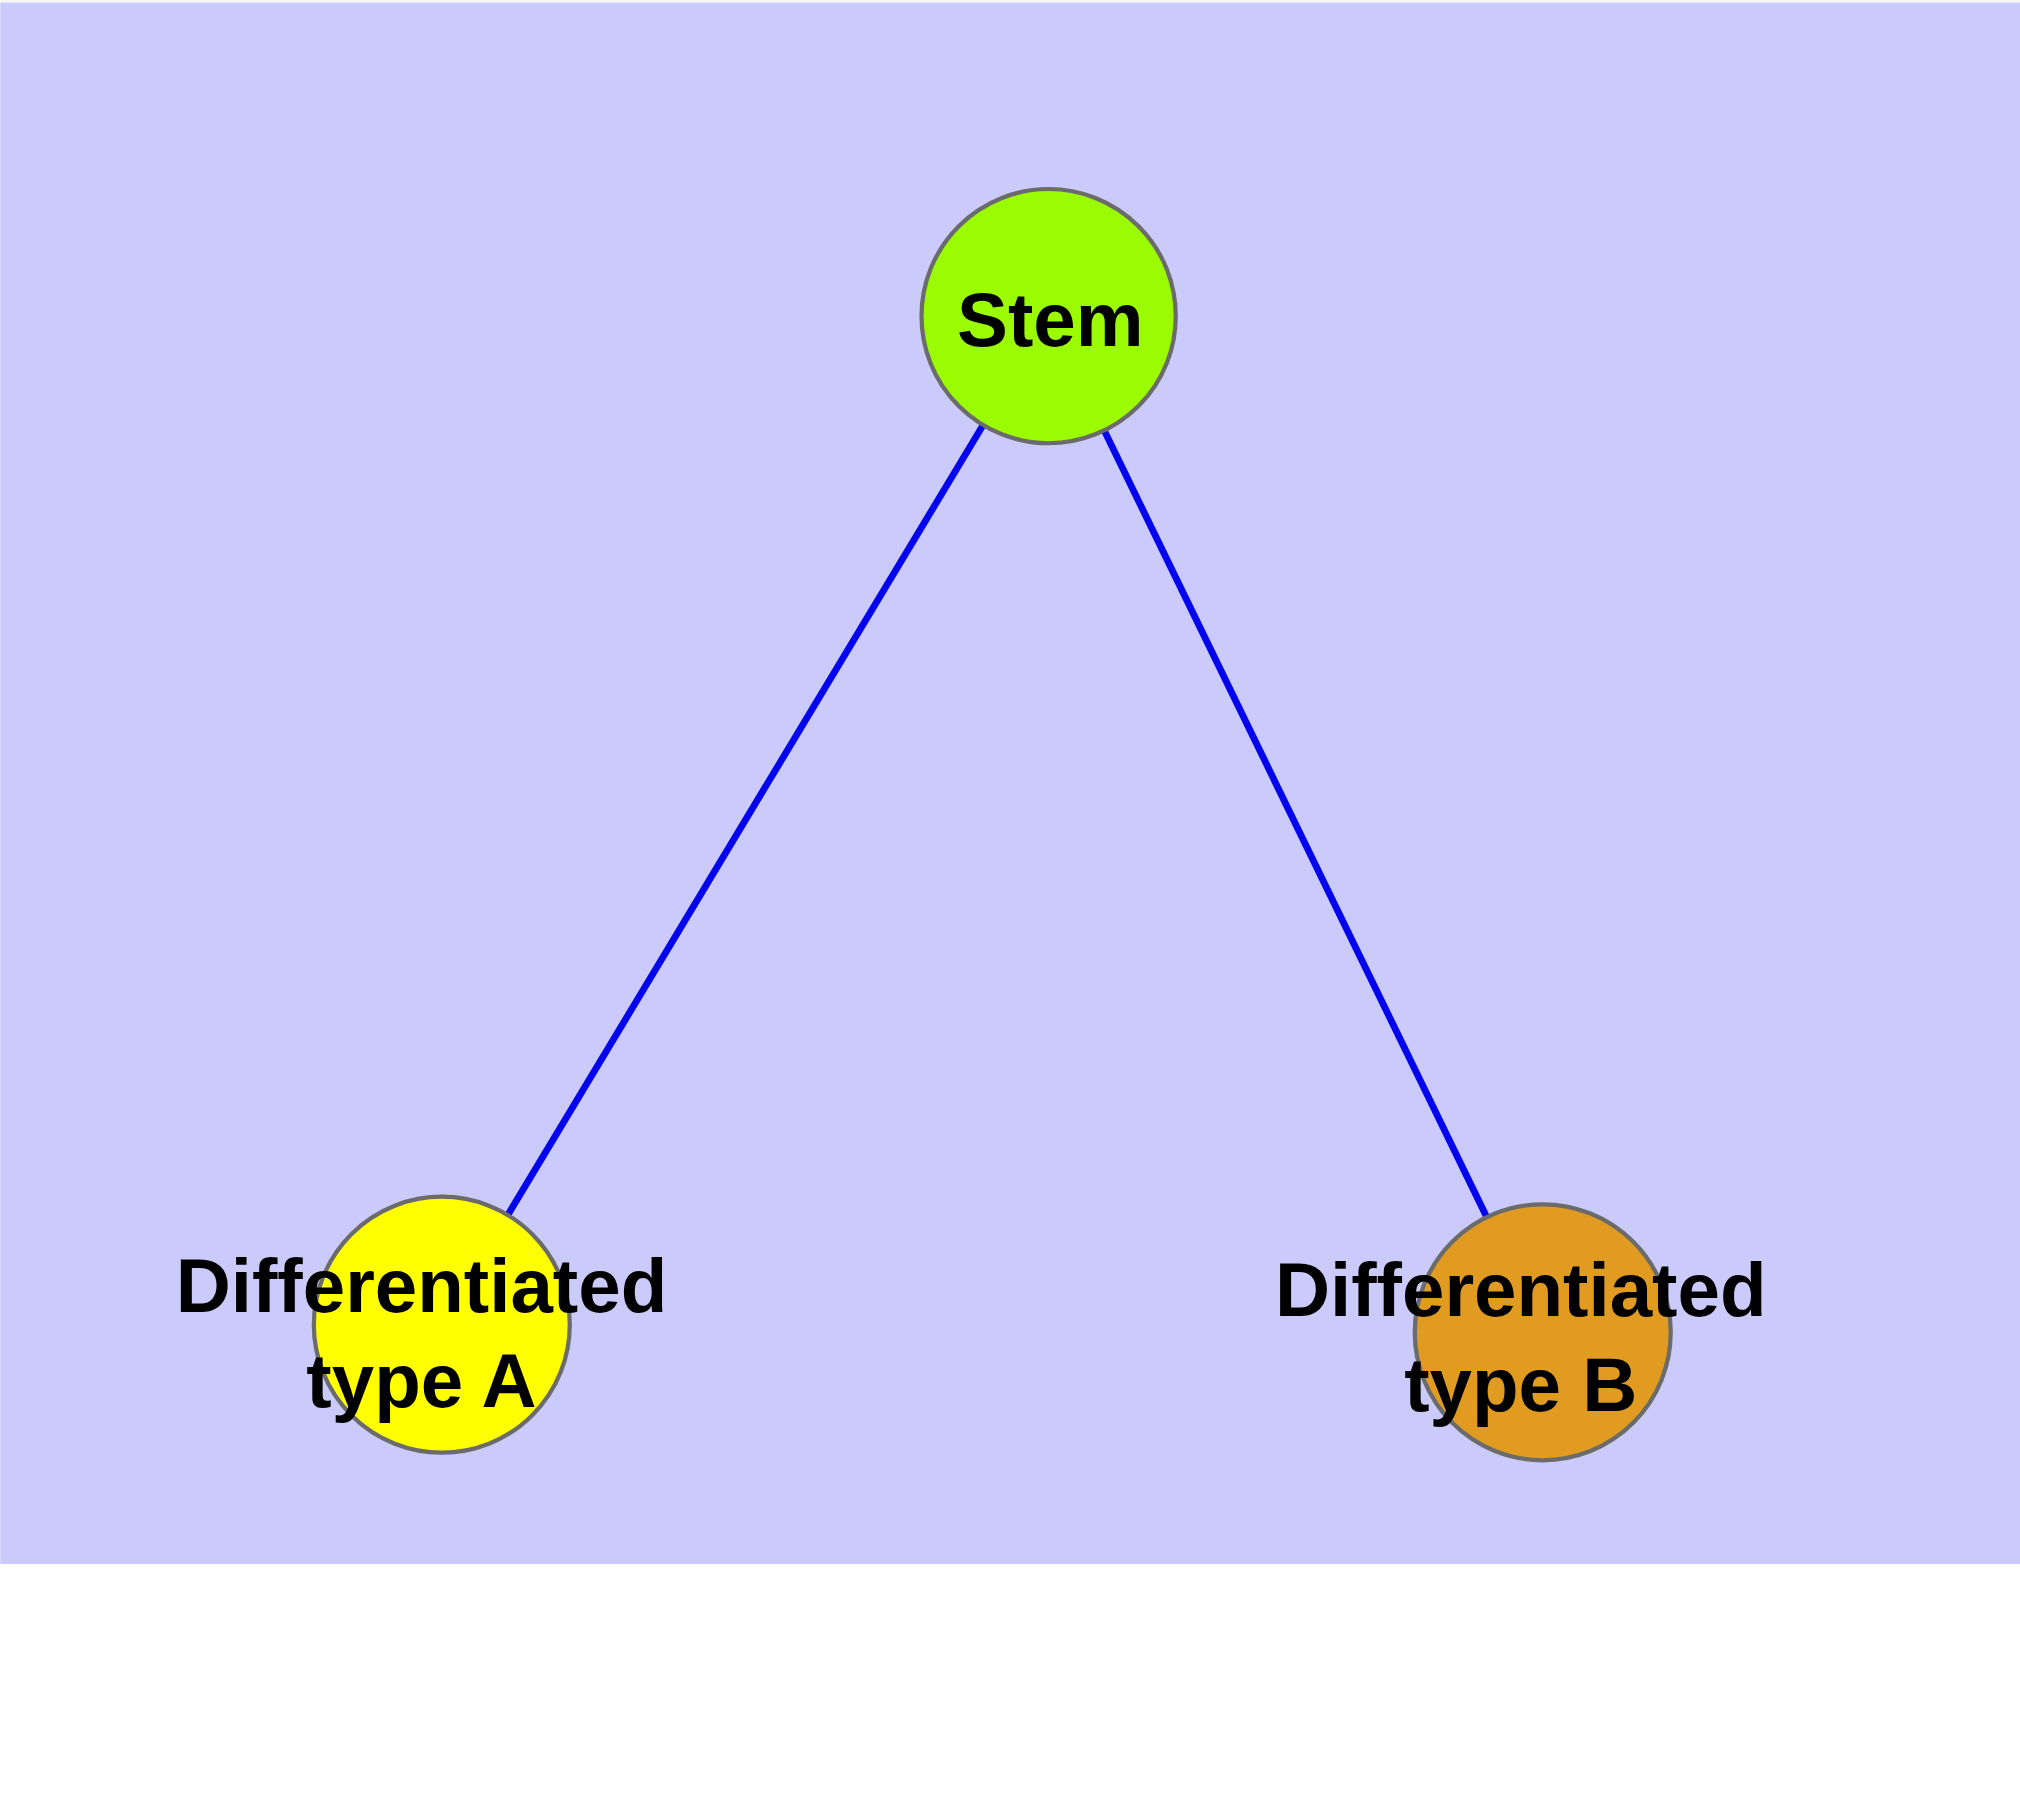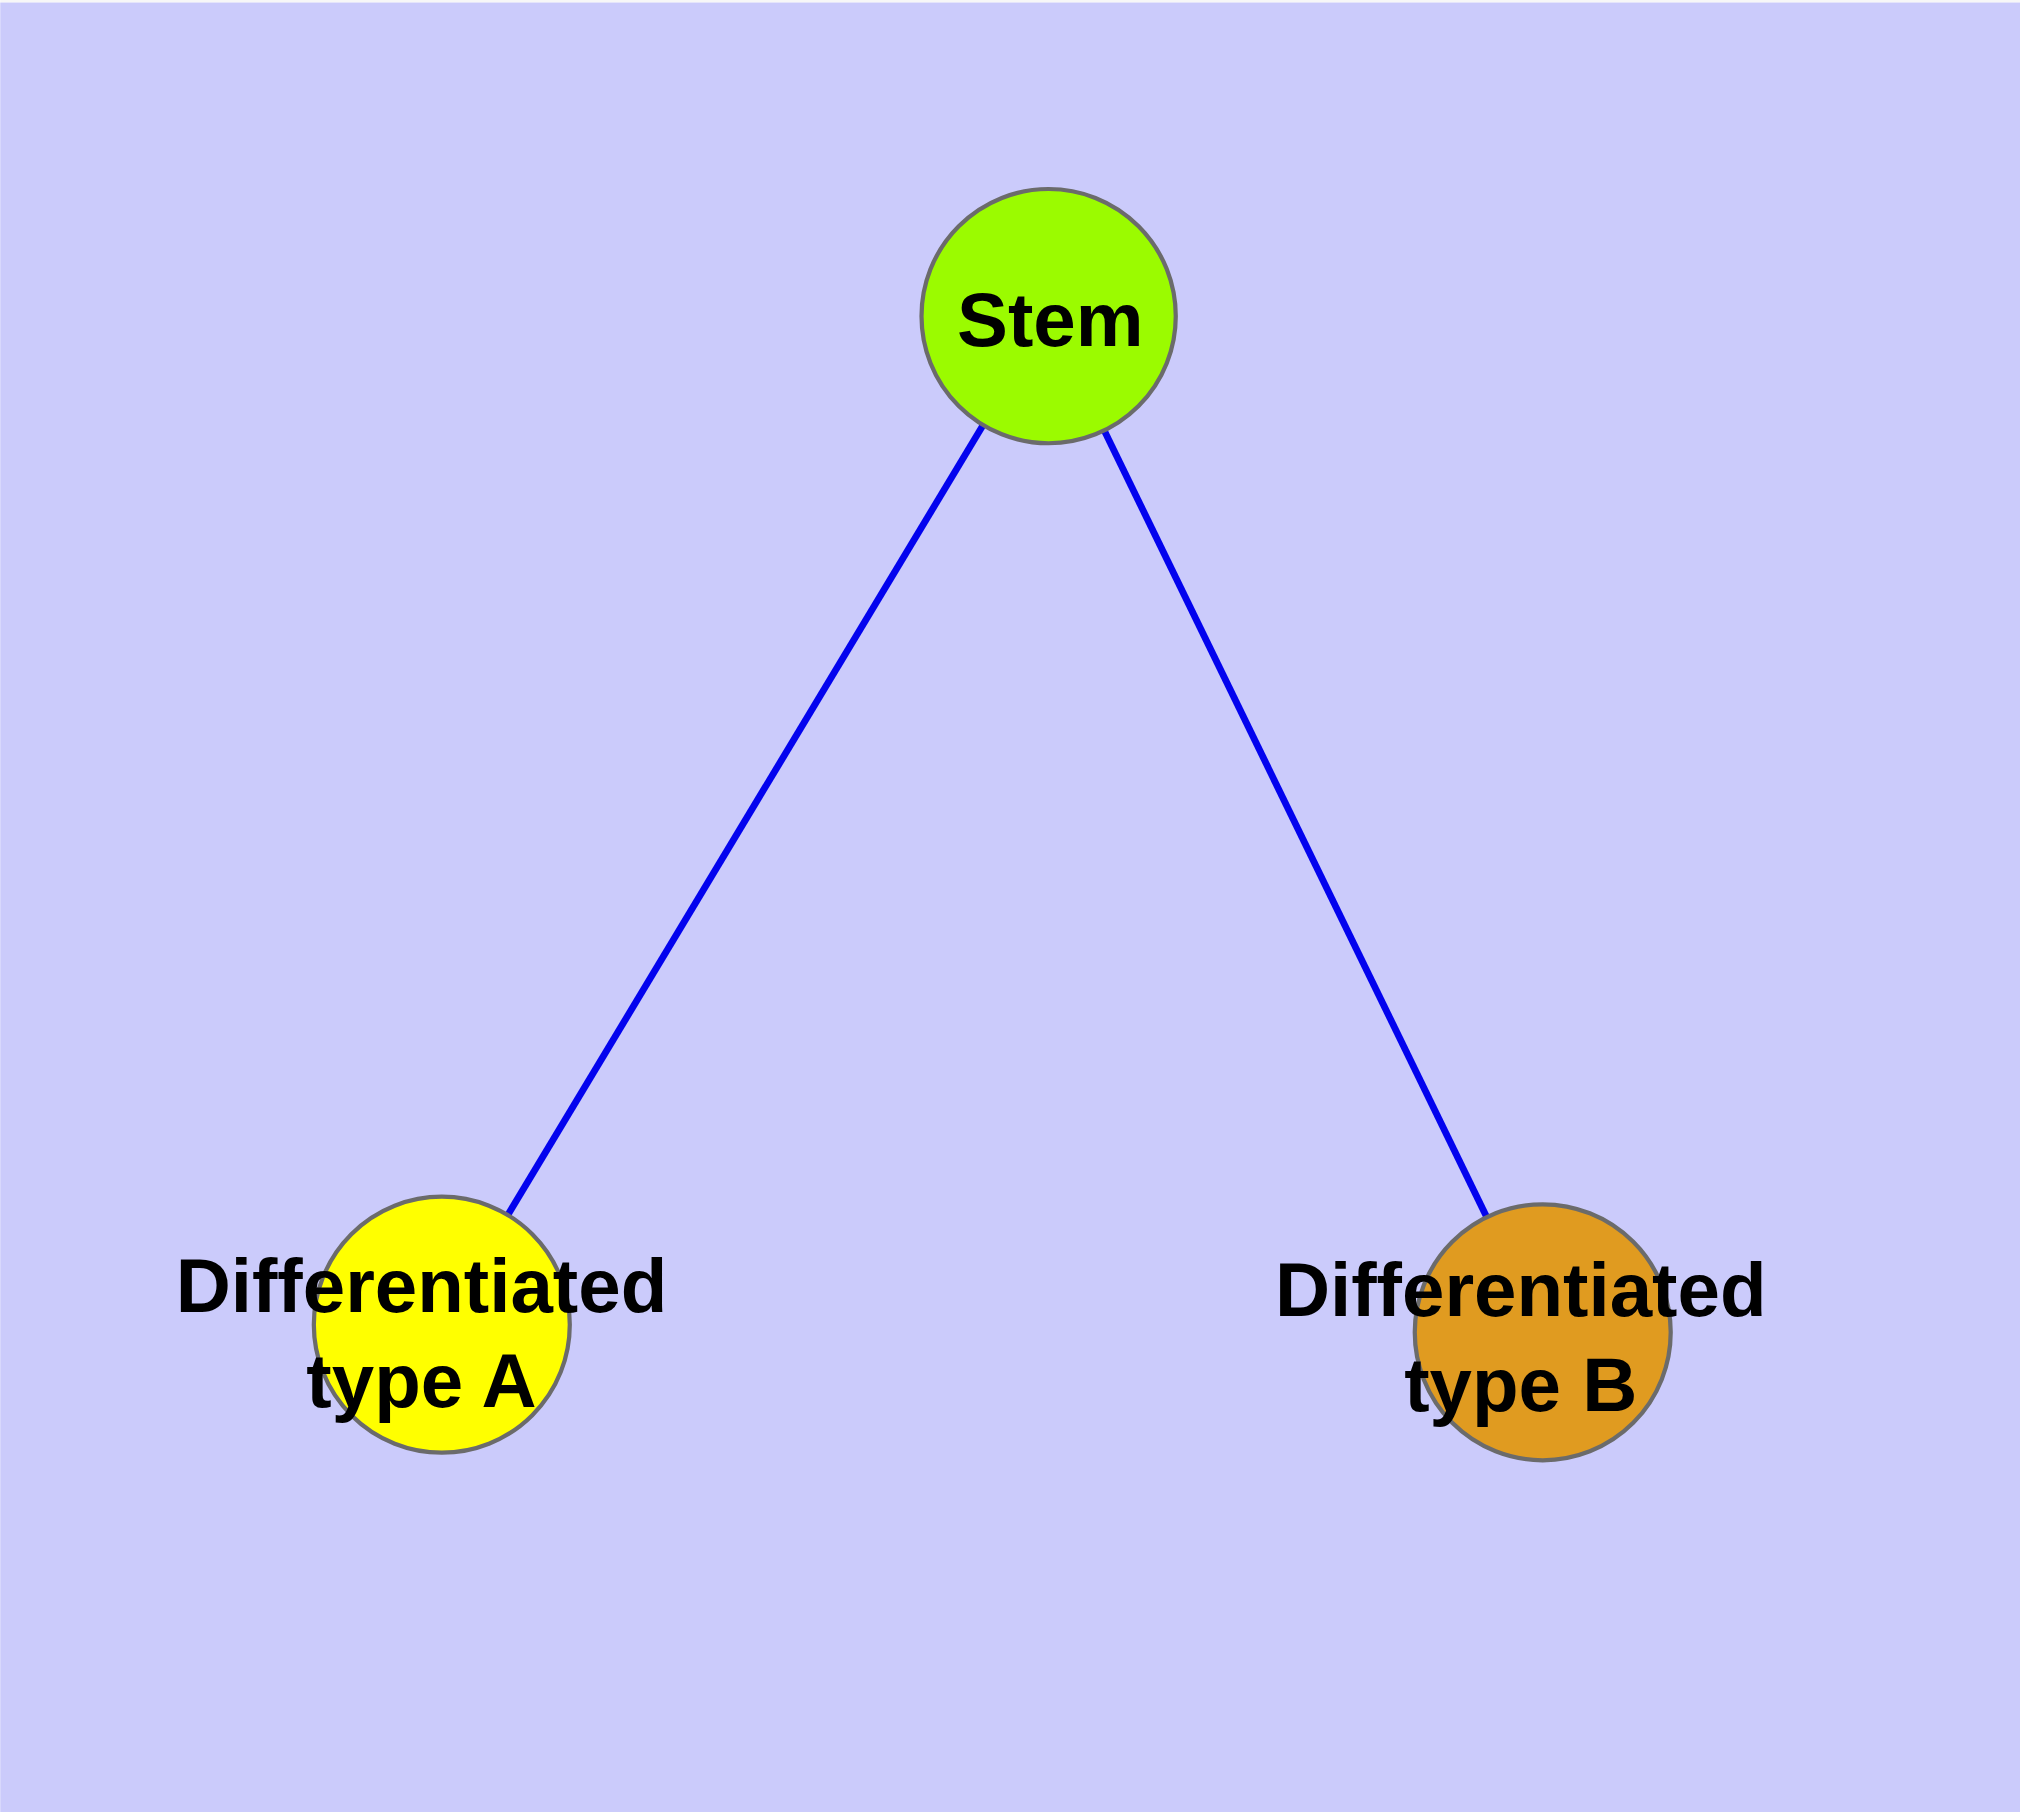--- a/index.html
+++ b/index.html
@@ -3,21 +3,21 @@
 <meta charset="utf-8">
 <style>
   html, body {
     margin: 0;
     padding: 0;
     background: #ffffff;
   }
   .stage {
     position: relative;
     width: 2021px;
-    height: 1812px;
+    height: 1564px;
     overflow: hidden;
   }
   svg {
     display: block;
     width: 2021px;
     height: 1812px;
   }
   svg text {
     font-family: "Liberation Sans", "DejaVu Sans", sans-serif;
     font-weight: bold;

